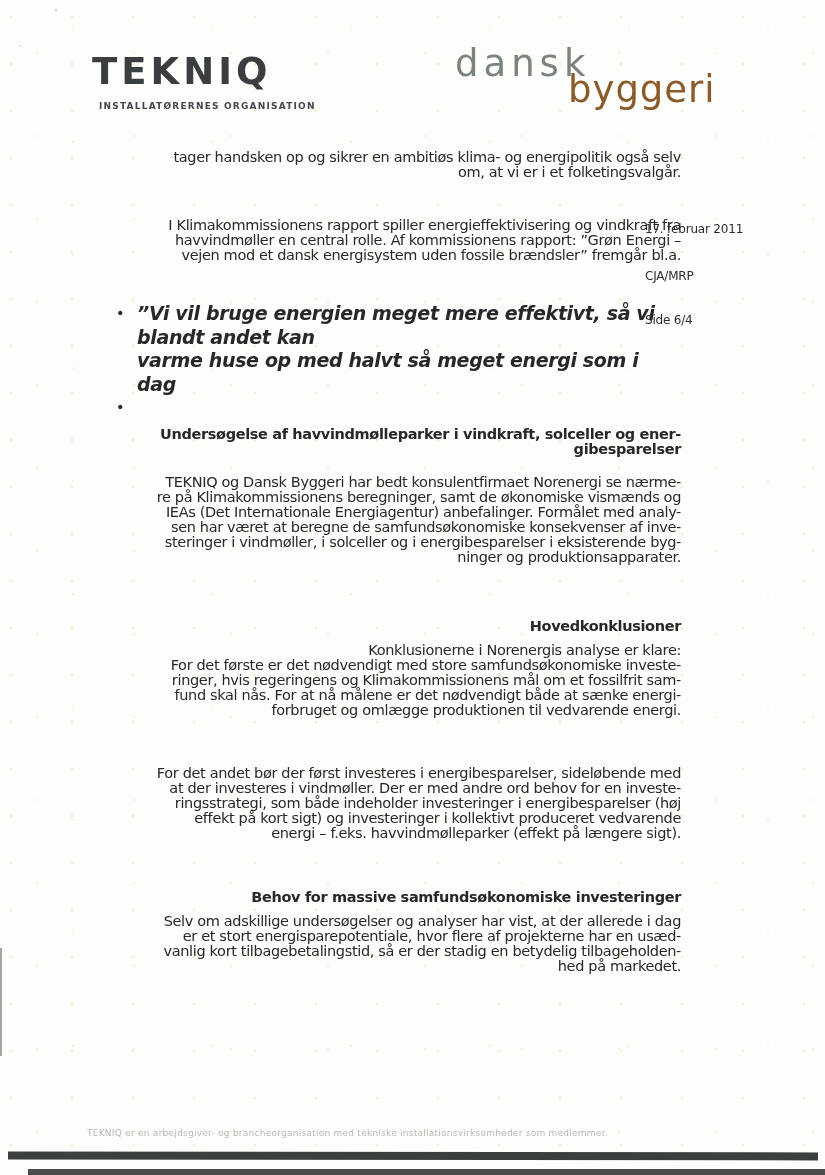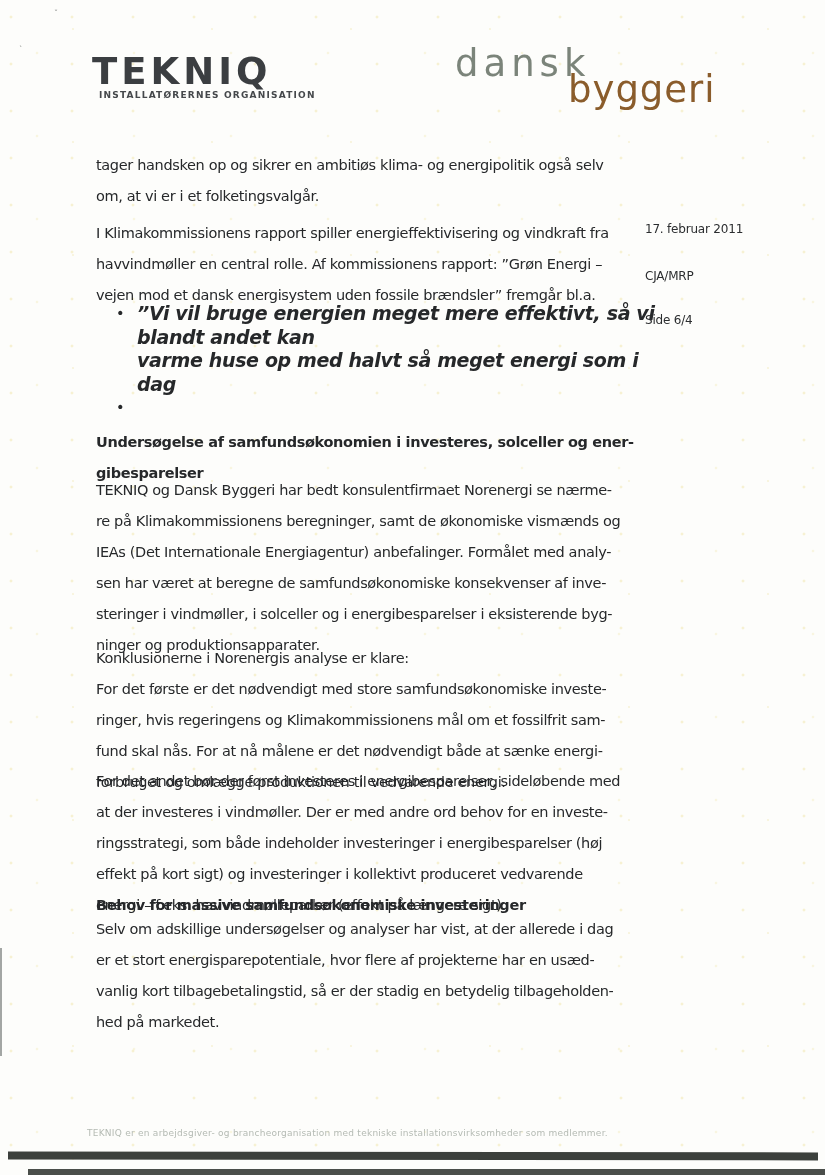--- a/index.html
+++ b/index.html
@@ -22,30 +22,30 @@
   }
 
   
   .tekniq-logo { position: absolute; left: 92px; top: 55px; color: #3b3e41; }
   .tekniq-name {
     font-size: 37px; font-weight: bold; letter-spacing: 4px;
     line-height: 34px; white-space: nowrap;
   }
   .tekniq-tagline {
     font-size: 9px; font-weight: bold; letter-spacing: 1.2px;
-    margin-top: 1px; margin-left: 7px; white-space: nowrap; color: #45484b; text-align: right;
+    margin-top: 12px; margin-left: 7px; white-space: nowrap; color: #45484b; text-align: right;
   }
   .db-logo { position: absolute; left: 455px; top: 42px; width: 280px; height: 80px; }
   .db-word { position: absolute; font-size: 37px; letter-spacing: 5px; line-height: 38px; white-space: nowrap; }
   .db-dansk  { left: 0; top: 3px; }
   .db-byggeri { left: 113px; top: 29px; letter-spacing: 1px; }
 
   
   .block { position: absolute; left: 96px; width: 585px; font-size: 14.5px;
-           letter-spacing: -0.35px; line-height: 31px; white-space: pre-line; }
+           letter-spacing: -0.35px; line-height: 15px; white-space: pre-line; text-align: right; }
   .bold { font-weight: bold; }
 
   .bullet-list { position: absolute; left: 116px; width: 560px; }
   .bullet-item { display: flex; align-items: flex-start; }
   .bullet-dot { width: 21px; flex: 0 0 21px; font-size: 14.5px; line-height: 23.5px; font-style: normal; }
   .bullet-text { font-size: 19px; letter-spacing: -0.35px; line-height: 23.5px;
                  font-style: italic; white-space: pre-line; font-weight: bold; }
 
   
   .margin-note { position: absolute; left: 645px; font-size: 12px; letter-spacing: -0.2px;
@@ -96,29 +96,30 @@
     <div class="bullet-item">
       <span class="bullet-dot">•</span>
       <span class="bullet-text">”Vi vil bruge energien meget mere effektivt, så vi blandt andet kan
 varme huse op med halvt så meget energi som i dag</span>
     </div>
     <div class="bullet-item">
       <span class="bullet-dot">•</span>
     </div>
   </div>
 
-  <div class="block bold" style="top:427px">Undersøgelse af samfundsøkonomien i investeres, solceller og ener-
+  <div class="block bold" style="top:427px">Undersøgelse af havvindmølleparker i vindkraft, solceller og ener-
 gibesparelser</div>
   <div class="block" style="top:475px">TEKNIQ og Dansk Byggeri har bedt konsulentfirmaet Norenergi se nærme-
 re på Klimakommissionens beregninger, samt de økonomiske vismænds og
 IEAs (Det Internationale Energiagentur) anbefalinger. Formålet med analy-
 sen har været at beregne de samfundsøkonomiske konsekvenser af inve-
 steringer i vindmøller, i solceller og i energibesparelser i eksisterende byg-
 ninger og produktionsapparater.</div>
 
+  <div class="block bold" style="top:619px">Hovedkonklusioner</div>
   <div class="block" style="top:643px">Konklusionerne i Norenergis analyse er klare:
 For det første er det nødvendigt med store samfundsøkonomiske investe-
 ringer, hvis regeringens og Klimakommissionens mål om et fossilfrit sam-
 fund skal nås.  For at nå målene er det nødvendigt både at sænke energi-
 forbruget og omlægge produktionen til vedvarende energi.</div>
   <div class="block" style="top:766px">For det andet bør der først investeres i energibesparelser, sideløbende med
 at der investeres i vindmøller. Der er med andre ord behov for en investe-
 ringsstrategi, som både indeholder investeringer i energibesparelser (høj
 effekt på kort sigt) og investeringer i kollektivt produceret vedvarende
 energi – f.eks. havvindmølleparker (effekt på længere sigt).</div>

